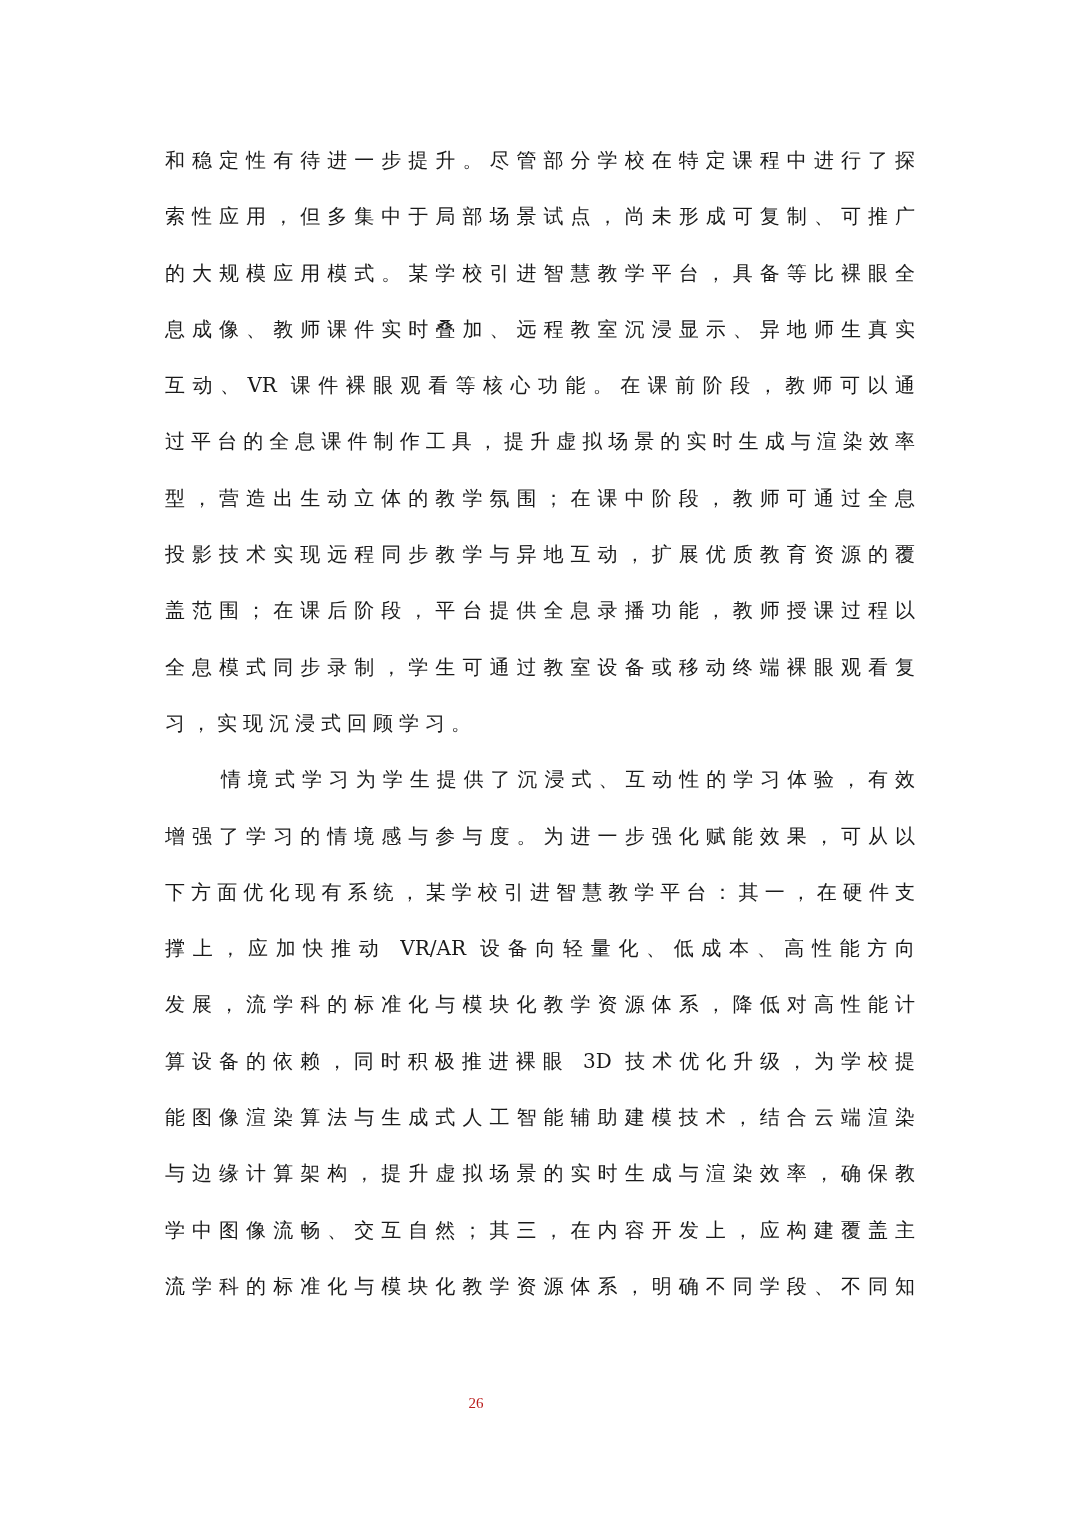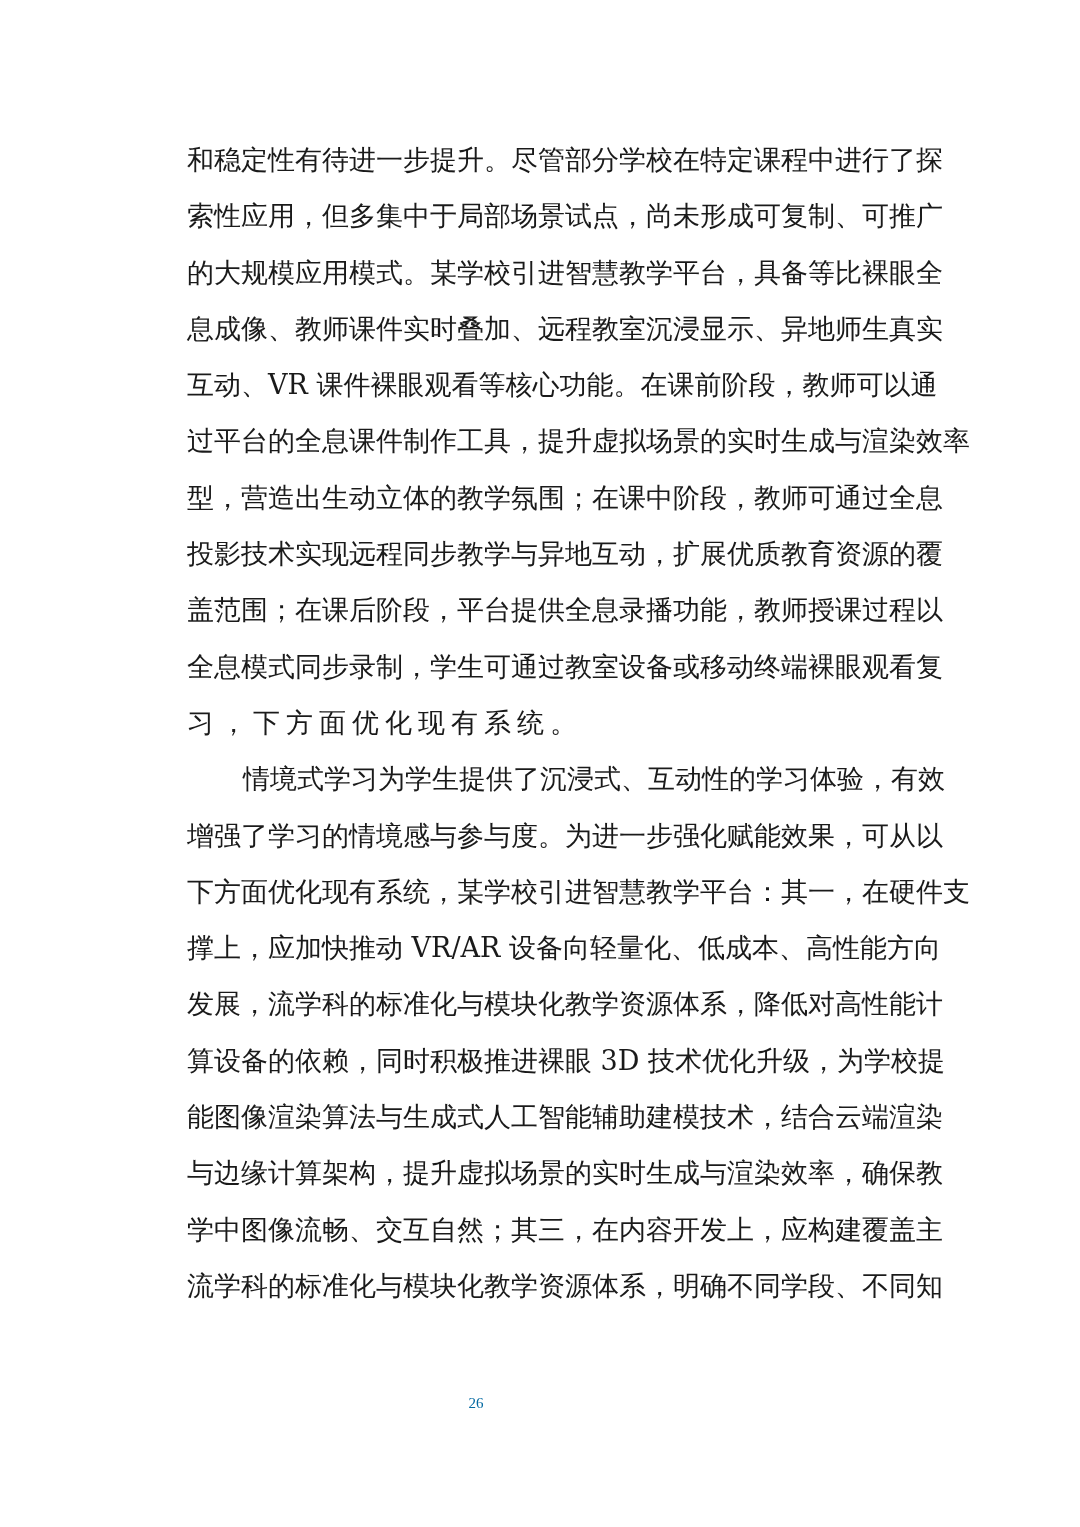--- a/index.html
+++ b/index.html
@@ -24,63 +24,62 @@
     }
     .text-block {
       position: absolute;
       left: 165px;
       top: 132px;
       width: 750px;
     }
     .line {
       height: 56.3px;
       line-height: 56.3px;
-      font-size: 27px;
+      font-size: 20px;
       white-space: nowrap;
       text-align: justify;
       text-align-last: justify;
       letter-spacing: 0;
       overflow: visible;
-      margin-left: 22px;
     }
     .line.last {
       text-align-last: left;
       letter-spacing: 6px;
     }
     .line.indent {
       padding-left: 56px;
     }
     .page-number {
       position: absolute;
       left: 0;
       width: 952px;
       top: 1395px;
       text-align: center;
       font-family: "Liberation Serif", serif;
       font-size: 15px;
-      color: #0369a1;
+      color: #b91c1c;
     }
   </style>
 </head>
 <body>
 
 <div class="page">
   <div class="text-block">
 
     <div class="line">和稳定性有待进一步提升。尽管部分学校在特定课程中进行了探</div>
     <div class="line">索性应用，但多集中于局部场景试点，尚未形成可复制、可推广</div>
     <div class="line">的大规模应用模式。某学校引进智慧教学平台，具备等比裸眼全</div>
     <div class="line">息成像、教师课件实时叠加、远程教室沉浸显示、异地师生真实</div>
     <div class="line">互动、VR 课件裸眼观看等核心功能。在课前阶段，教师可以通</div>
     <div class="line">过平台的全息课件制作工具，提升虚拟场景的实时生成与渲染效率</div>
     <div class="line">型，营造出生动立体的教学氛围；在课中阶段，教师可通过全息</div>
     <div class="line">投影技术实现远程同步教学与异地互动，扩展优质教育资源的覆</div>
     <div class="line">盖范围；在课后阶段，平台提供全息录播功能，教师授课过程以</div>
     <div class="line">全息模式同步录制，学生可通过教室设备或移动终端裸眼观看复</div>
-    <div class="line last">习，下方面优化现有系统。</div>
+    <div class="line last">习，实现沉浸式回顾学习。</div>
 
     <div class="line indent">情境式学习为学生提供了沉浸式、互动性的学习体验，有效</div>
     <div class="line">增强了学习的情境感与参与度。为进一步强化赋能效果，可从以</div>
     <div class="line">下方面优化现有系统，某学校引进智慧教学平台：其一，在硬件支</div>
     <div class="line">撑上，应加快推动 VR/AR 设备向轻量化、低成本、高性能方向</div>
     <div class="line">发展，流学科的标准化与模块化教学资源体系，降低对高性能计</div>
     <div class="line">算设备的依赖，同时积极推进裸眼 3D 技术优化升级，为学校提</div>
     <div class="line">能图像渲染算法与生成式人工智能辅助建模技术，结合云端渲染</div>
     <div class="line">与边缘计算架构，提升虚拟场景的实时生成与渲染效率，确保教</div>
     <div class="line">学中图像流畅、交互自然；其三，在内容开发上，应构建覆盖主</div>

